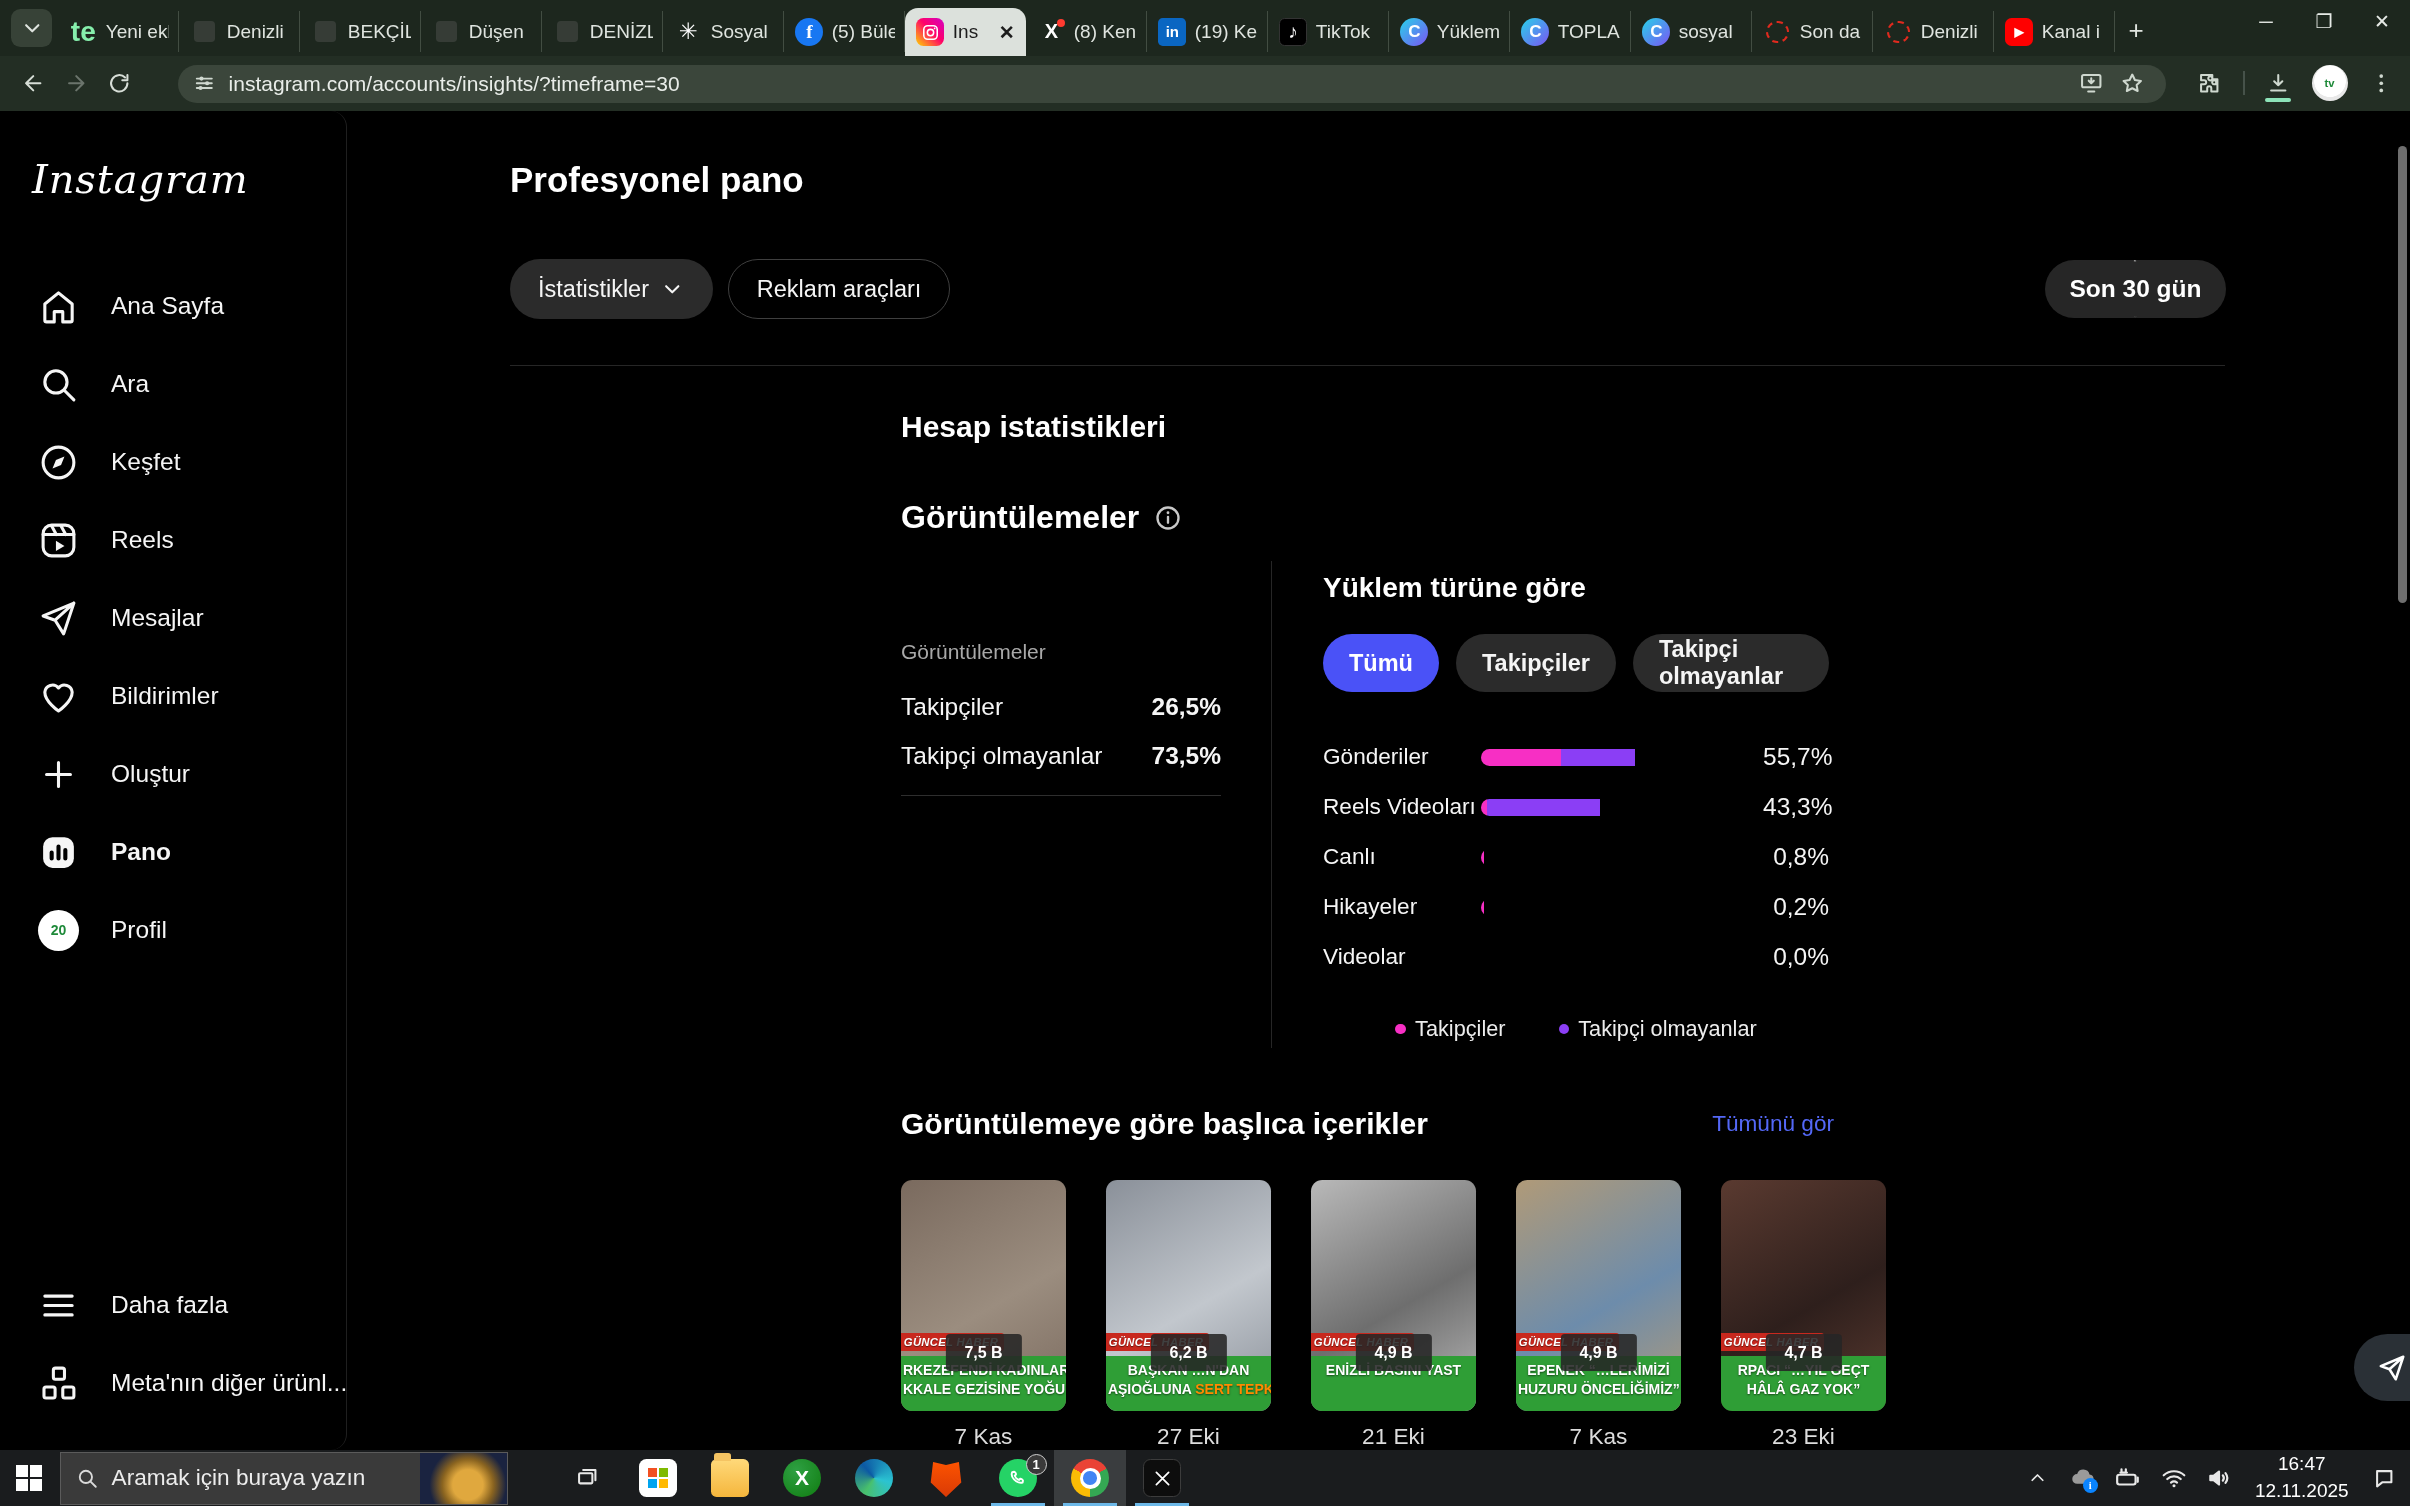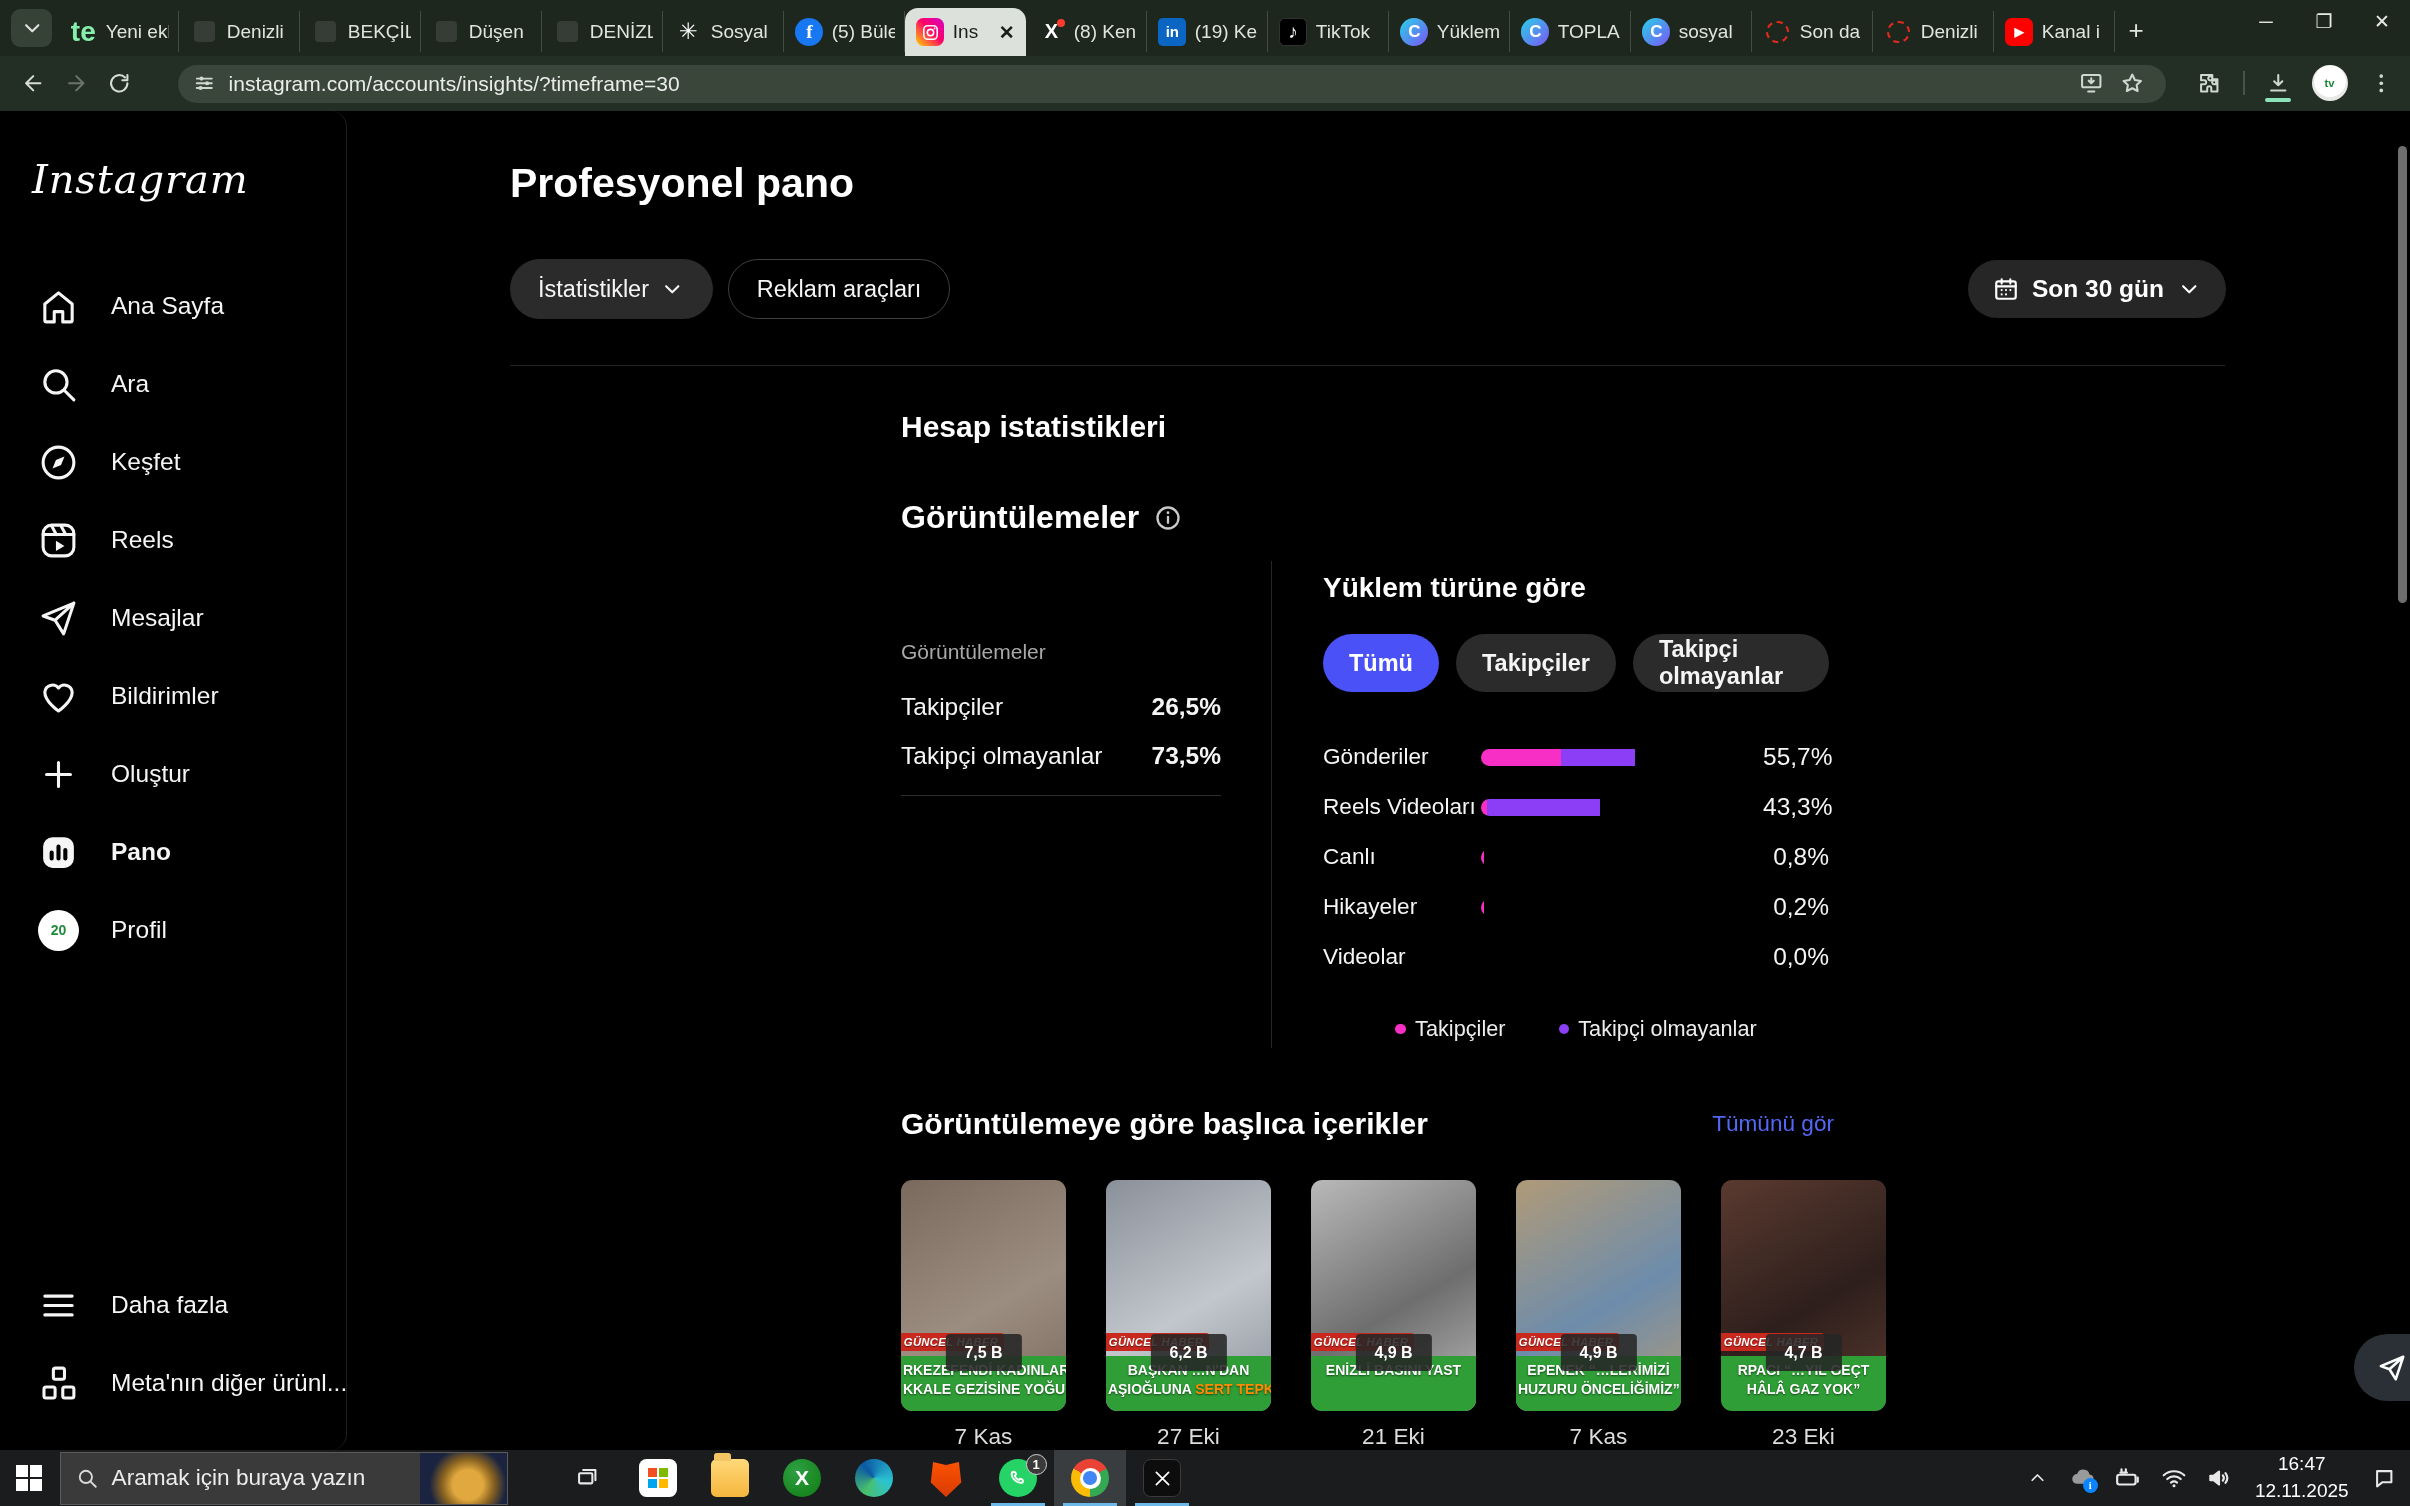--- a/index.html
+++ b/index.html
@@ -49,25 +49,25 @@
   .ig-sidebar { position:absolute; left:0; top:0; width:347px; height:1339px; border-right:0.9px solid #1f1f1f;border-radius:16px; }
   .ig-logo { position:absolute; left:32px; top:45px; color:#fff; font-family:"DejaVu Serif", serif; font-style:italic; font-size:40px; letter-spacing:0.9px; }
   .ig-nav { position:absolute; left:0; top:156px; width:347px; }
   .ig-nav2 { position:absolute; left:0; top:1155px; width:347px; }
   .ig-item { height:78px; display:flex; align-items:center; gap:32px; padding-left:38px; color:#f5f5f5; font-size:24.5px; white-space:nowrap; }
   .ig-item.active { font-weight:800; }
   .ig-item svg.ic { width:41px; height:41px; stroke-width:1.8; }
   .ig-avatar { width:41px; height:41px; border-radius:50%; background:#fff; display:flex; align-items:center; justify-content:center; color:#1f8a3a; font-weight:800; font-size:14px; flex:none; }
 
   .ig-main { position:absolute; left:347px; top:0; right:0; bottom:0; }
-  .pg-title { position:absolute; left:163px; top:49px; font-size:41px; font-weight:800; color:#fff; }
+  .pg-title { position:absolute; left:163px; top:49px; font-size:35px; font-weight:800; color:#fff; }
   .pill-btn { height:60px; border-radius:30px; display:inline-flex; align-items:center; gap:11.3px; padding:0 28px; font-size:23.5px; color:#f5f5f5; background:#2b2b2b; }
   .pill-btn.outline { background:transparent; border:0.9px solid #3f3f3f; }
   .hdr-btns { position:absolute; left:163px; top:148px; display:flex; gap:15px; }
-  .date-btn { position:absolute; right:185px; top:149px; height:58px; border-radius:29px; background:#262626; display:flex; align-items:center; gap:13px; padding:0 24.5px; font-size:24.5px; font-weight:700; color:#fff; }
+  .date-btn { position:absolute; right:185px; top:149px; height:58px; border-radius:29px; background:#262626; display:flex; align-items:center; gap:13px; padding:0 24.5px; font-size:24.5px; font-weight:700; color:#fff;flex-direction:column; }
   .hdr-divider { position:absolute; left:163px; top:254px; width:1715px; height:0.9px; background:#262626; }
 
   .sec-title { position:absolute; left:554px; top:299px; font-size:30px; font-weight:800; color:#fff; }
   .views-title { position:absolute; left:554px; top:388px; font-size:32px; font-weight:800; color:#fff; display:flex; align-items:center; gap:15px; }
   .big-number { position:absolute; left:554px; top:450px; font-size:58px; font-weight:800; color:#fff; letter-spacing:0.5px; }
   .big-label { position:absolute; left:554px; top:529px; font-size:21px; color:#a8a8a8; }
   .stat-rows { position:absolute; left:554px; top:571px; width:320px; }
   .stat-row { height:49px; display:flex; justify-content:space-between; align-items:center; font-size:24.5px; color:#f5f5f5; }
   .stat-row b { font-weight:700; }
   .stat-hr { position:absolute; left:554px; top:684px; width:320px; height:0.9px; background:#2e2e2e; }

